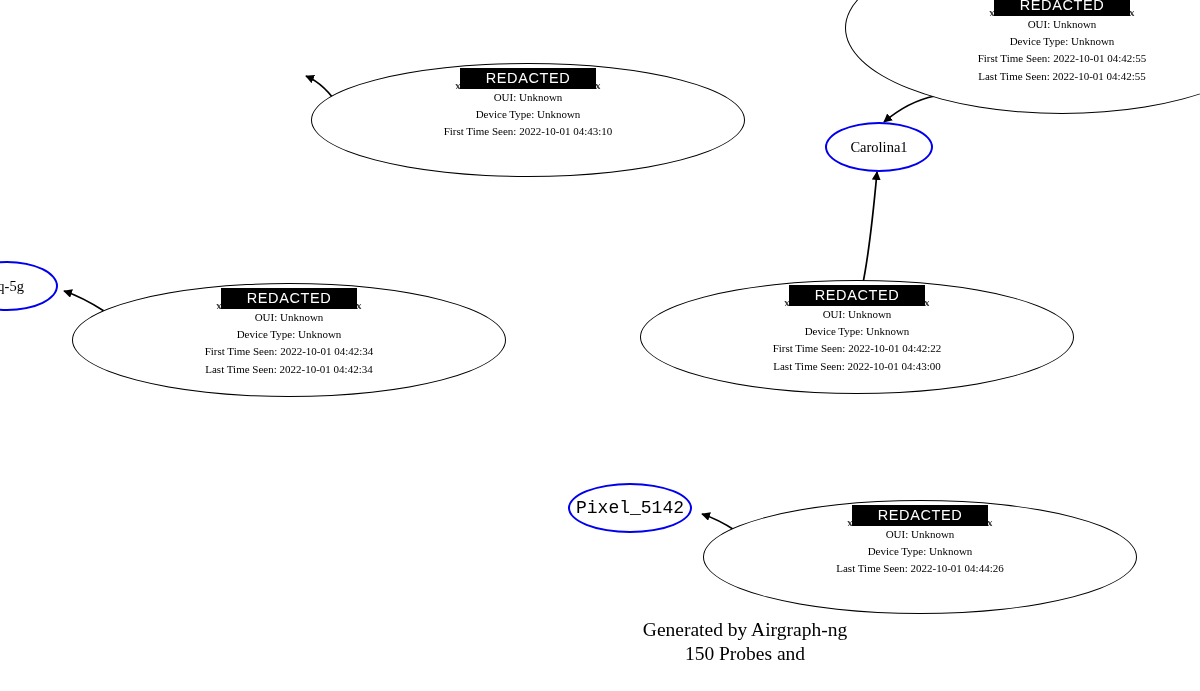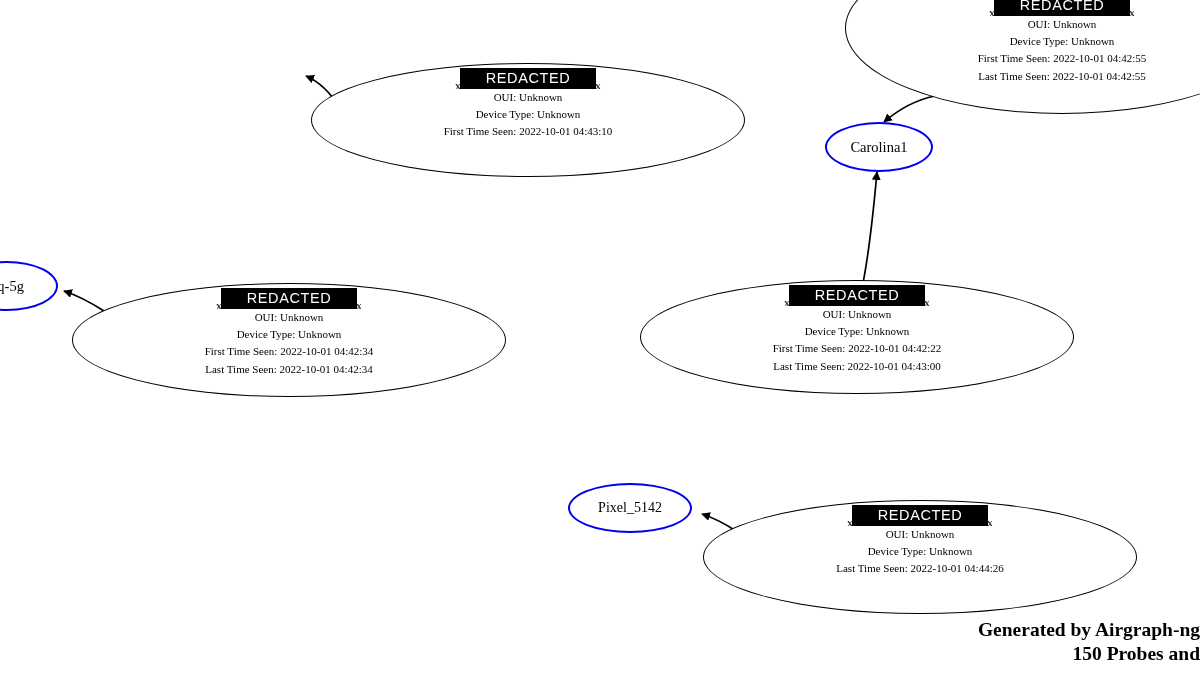--- a/index.html
+++ b/index.html
@@ -83,33 +83,32 @@
     background: #ffffff;
     box-sizing: border-box;
     display: flex;
     align-items: center;
     justify-content: center;
     color: #000000;
     font-size: 14.5px;
     white-space: nowrap;
   }
   .probe-mono {
-    font-family: Liberation Serif, serif;
-    font-size: 14px;
+    font-family: Liberation Mono, monospace;
+    font-size: 18px;
   }
 
   
   #footer {
     position: absolute;
     left: 0;
     top: 618px;
     width: 1200px;
-    text-align: right;
+    text-align: center;
     color: #000000;
-    font-weight: bold;
   }
   .footer-line {
     font-size: 19.5px;
     line-height: 23.5px;
     white-space: nowrap;
   }
   .footer-line.shift { padding-left: 290px; }
 </style>
 </head>
 <body>

